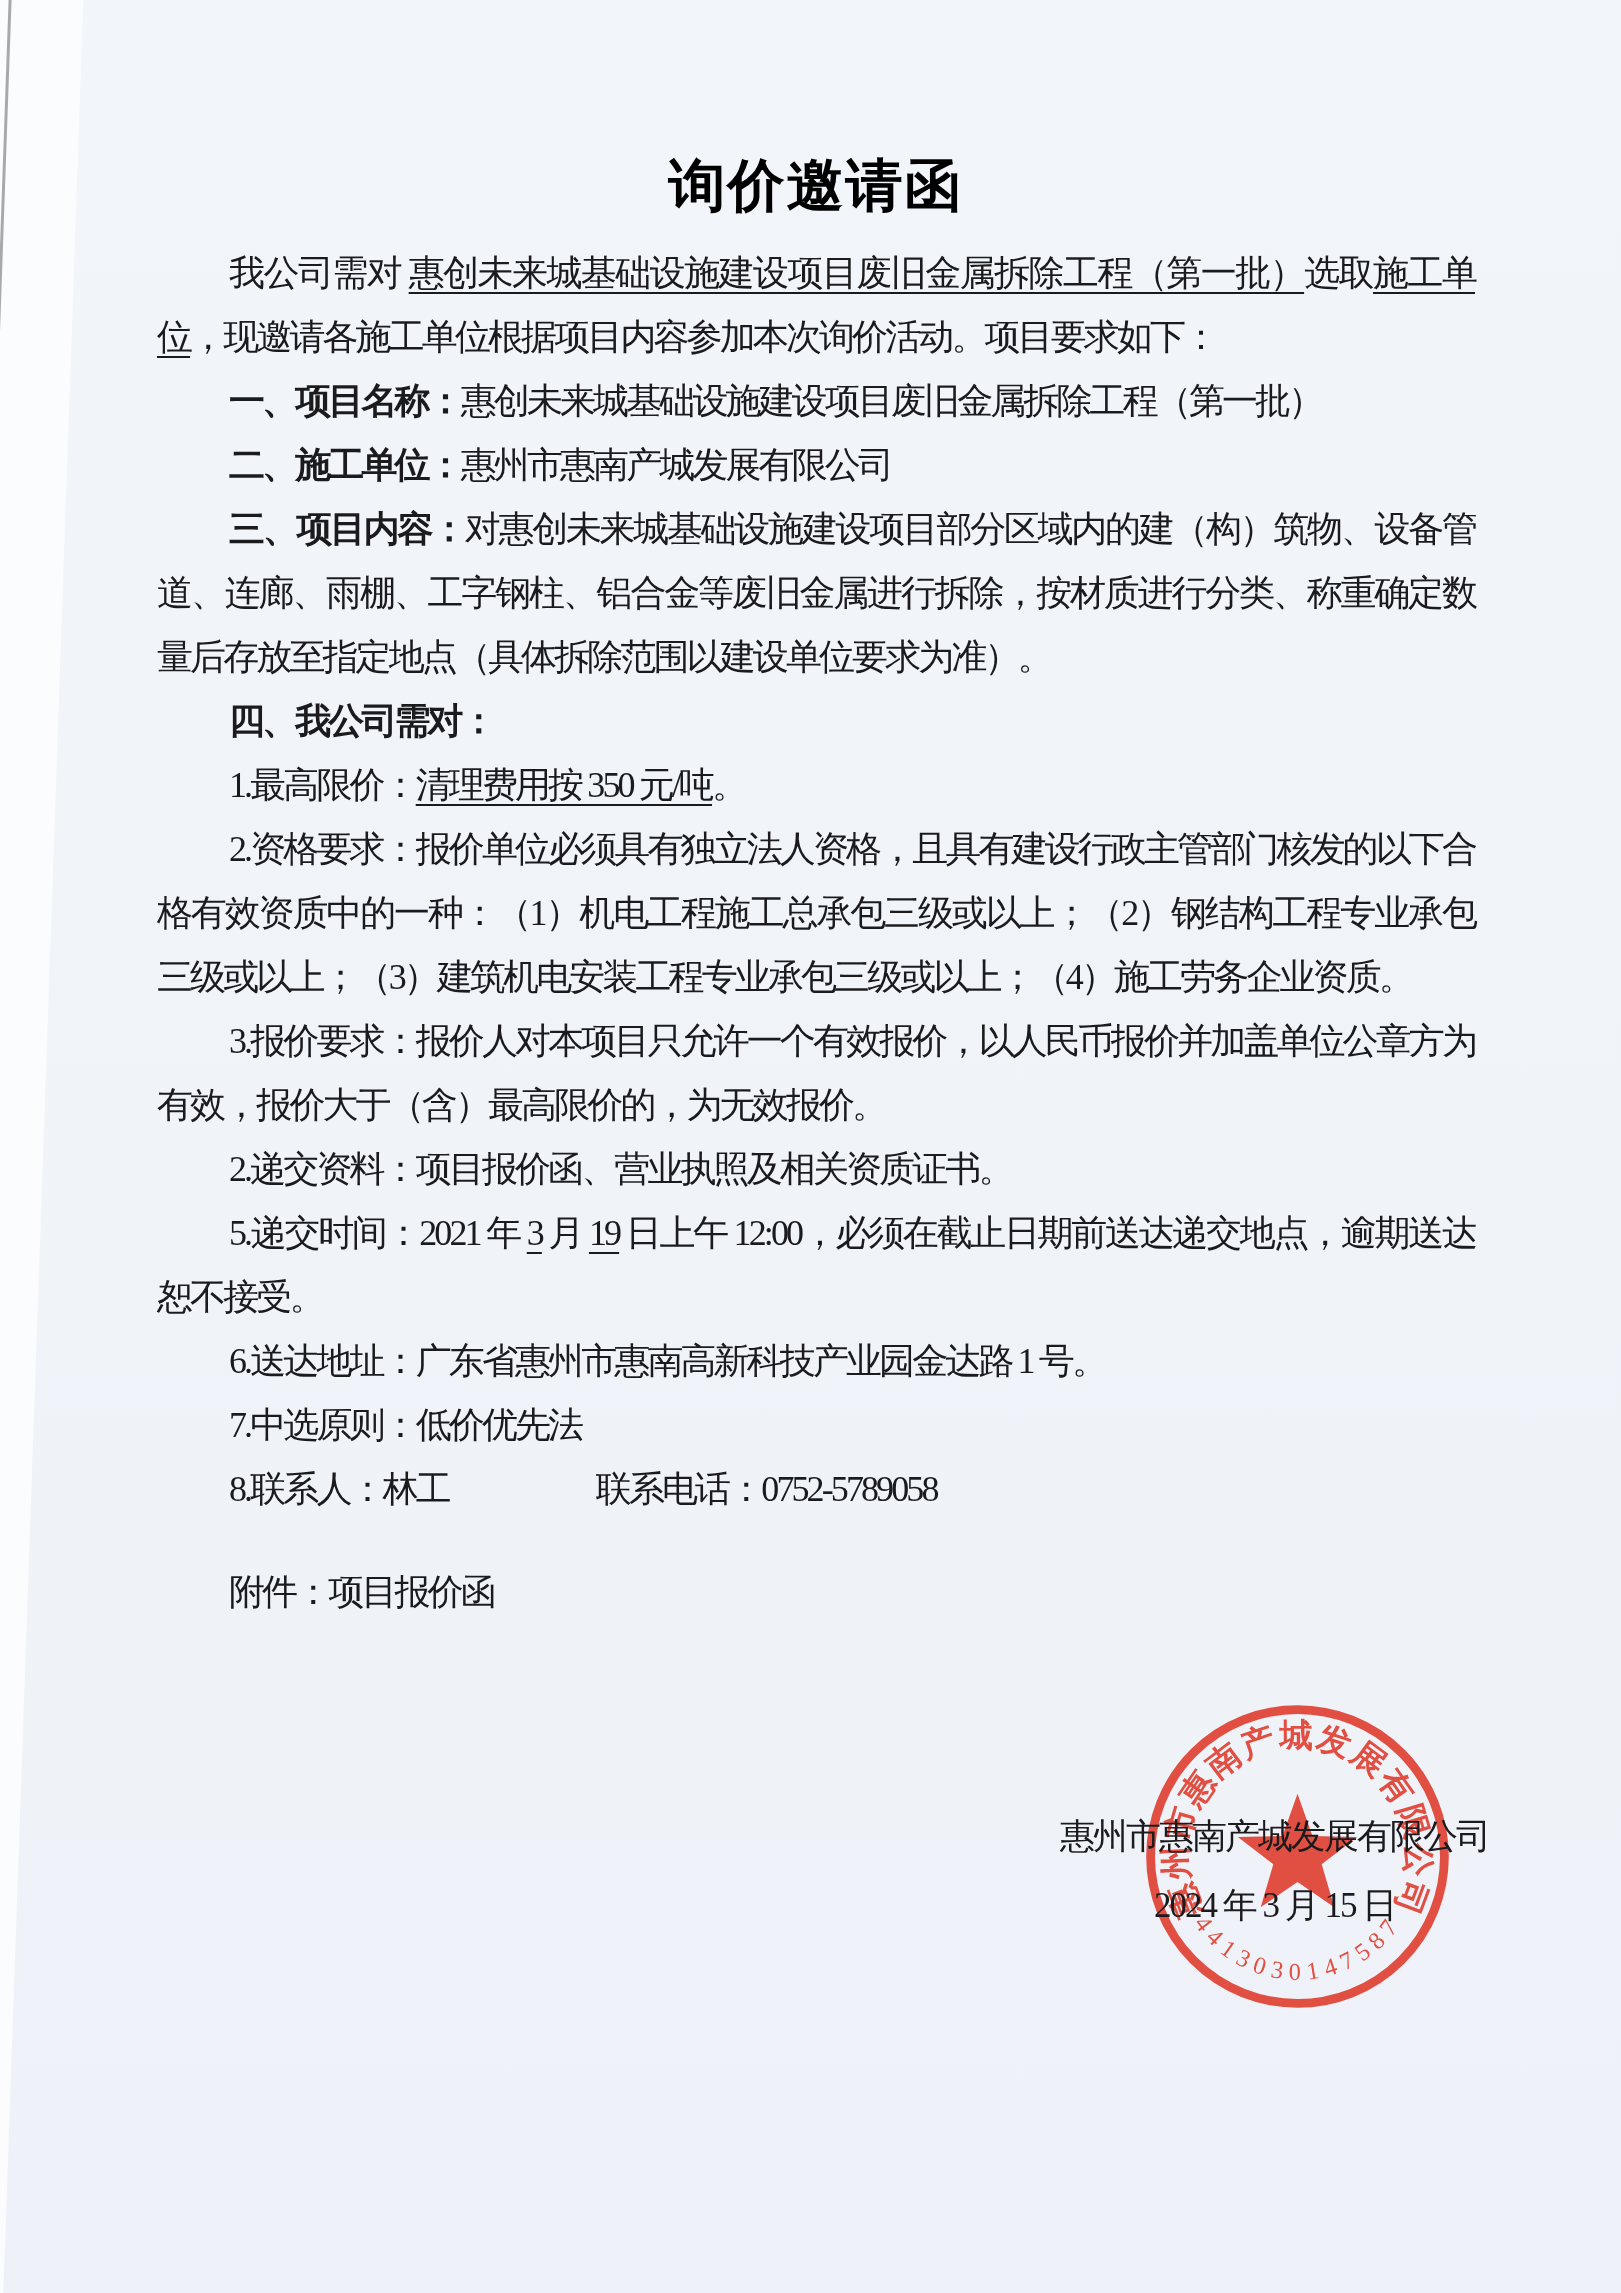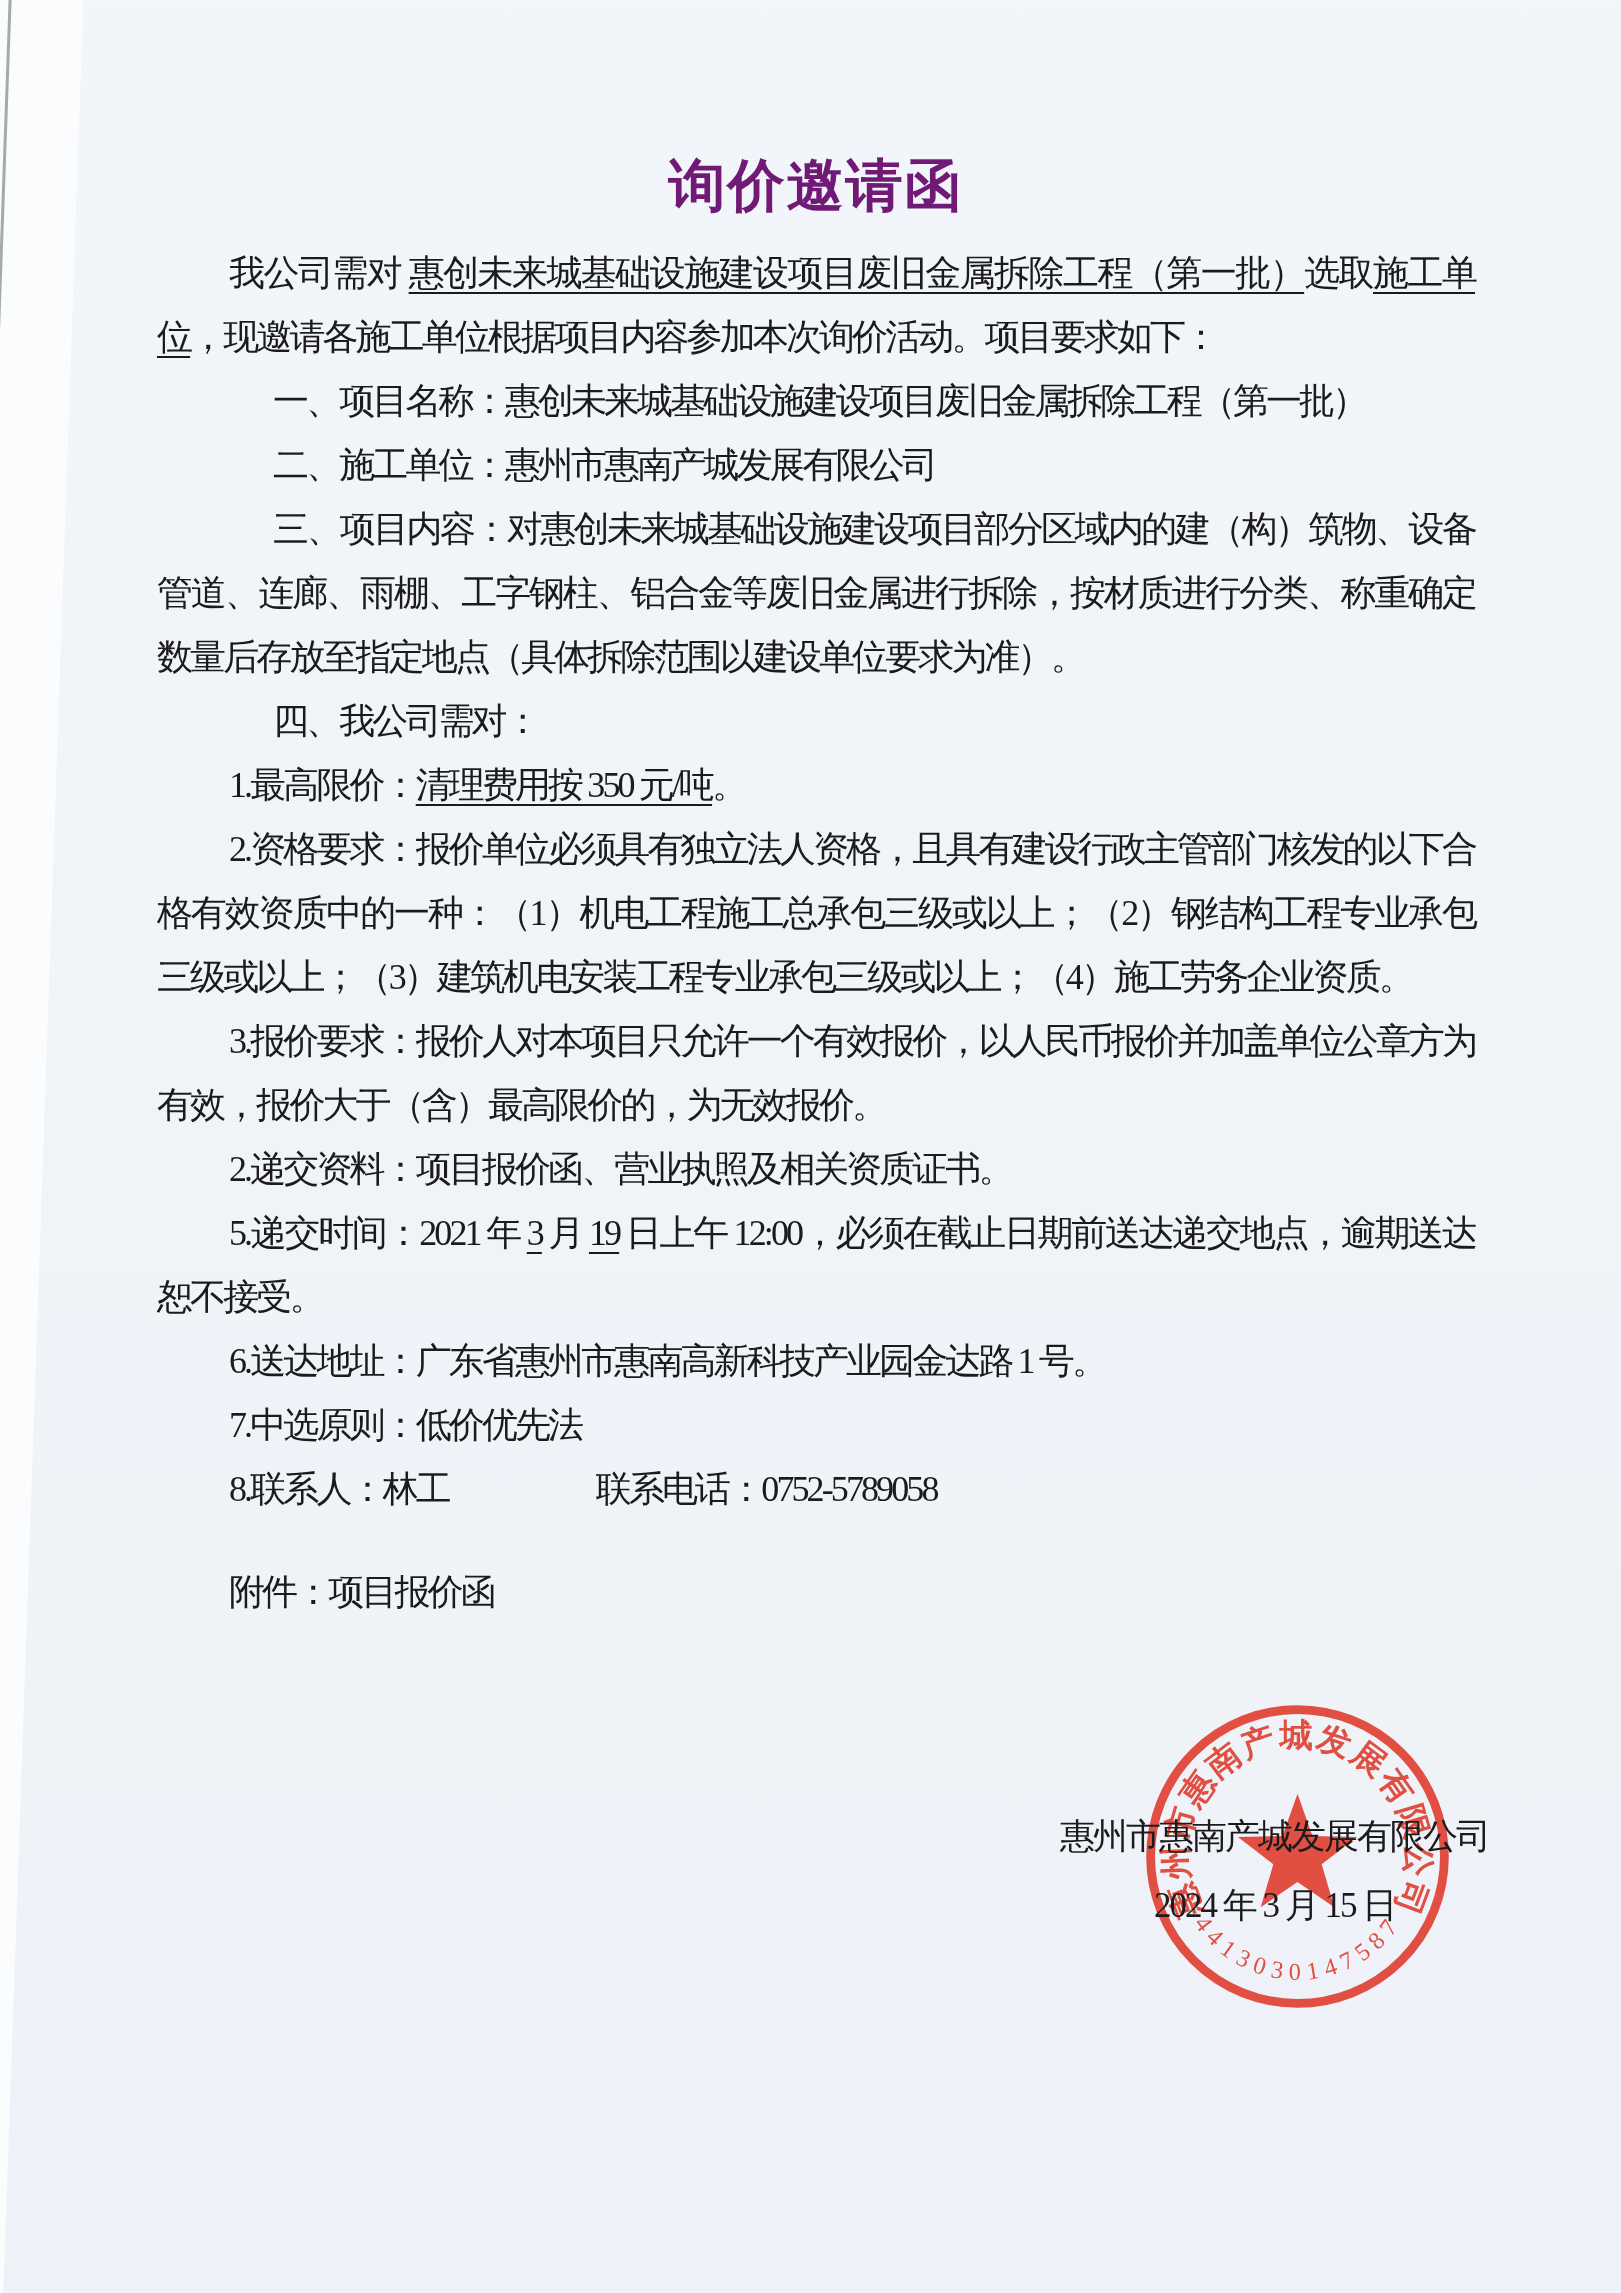--- a/index.html
+++ b/index.html
@@ -27,32 +27,32 @@
     background:#a6abaa;
     transform:rotate(2deg);transform-origin:top left;
   }
   .doc{
     position:absolute;left:157px;top:147px;width:1318px;
     font-size:36px;letter-spacing:-2.9px;line-height:64px;
     text-align:justify;text-justify:inter-ideograph;
   }
   .title{
     margin:0;font-size:57px;font-weight:bold;letter-spacing:2px;
-    line-height:78px;text-align:center;color:#701a75;
+    line-height:78px;text-align:center;color:#000000;
   }
   .salutation{
     display:inline-block;margin-top:0;
     text-decoration:underline;text-underline-offset:6.9px;text-decoration-thickness:2px;
   }
   .para{margin:0;text-indent:2em;}
   .para:first-of-type{margin-top:15.7px;}
   .para .u{
     text-decoration:underline;text-underline-offset:6.9px;text-decoration-thickness:2px;
   }
-  .para .b{font-weight:normal;margin-left:44px;}
+  .para .b{font-weight:bold;}
   .para .gap{margin-left:147px;}
   .attachment{
     margin:39px 0 0 0;text-indent:2em;
   }
   .signature{
     position:absolute;top:1802px;right:116px;width:461px;
     text-align:center;font-size:35px;letter-spacing:-2px;line-height:69px;
     z-index:2;
   }
   .signature p{margin:0;}

